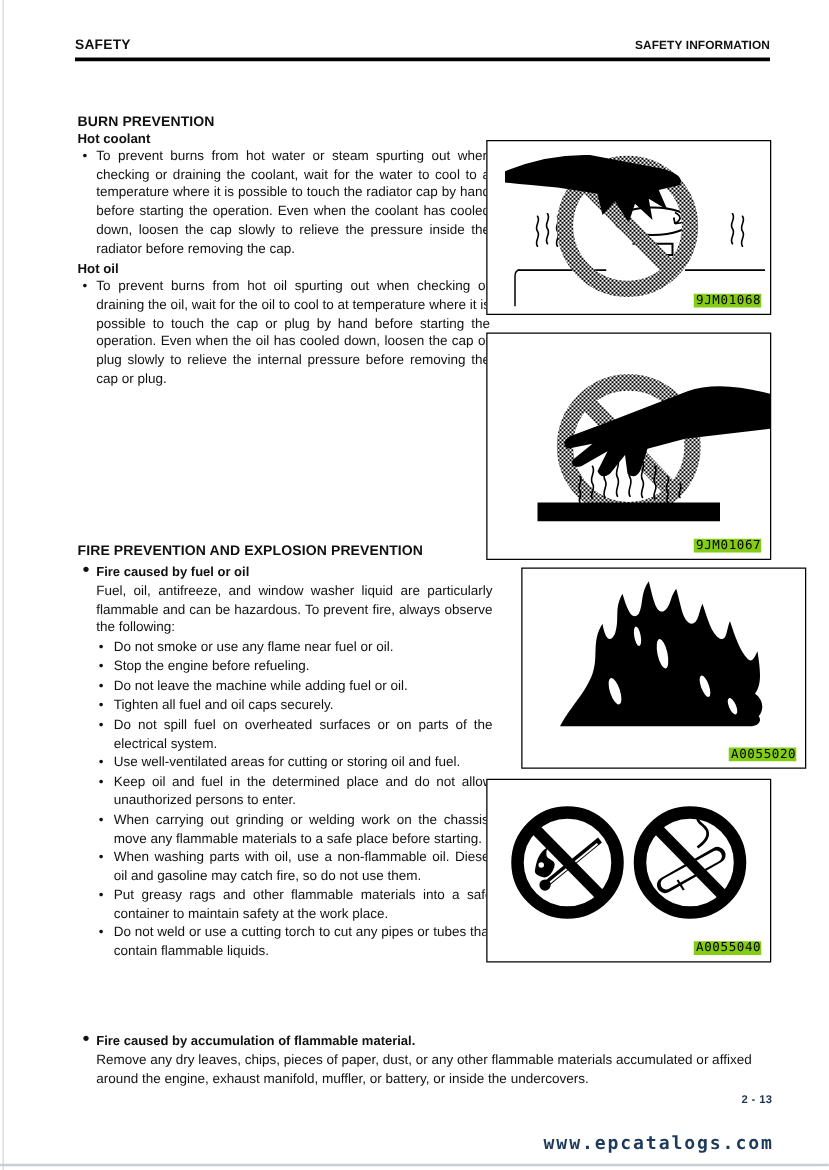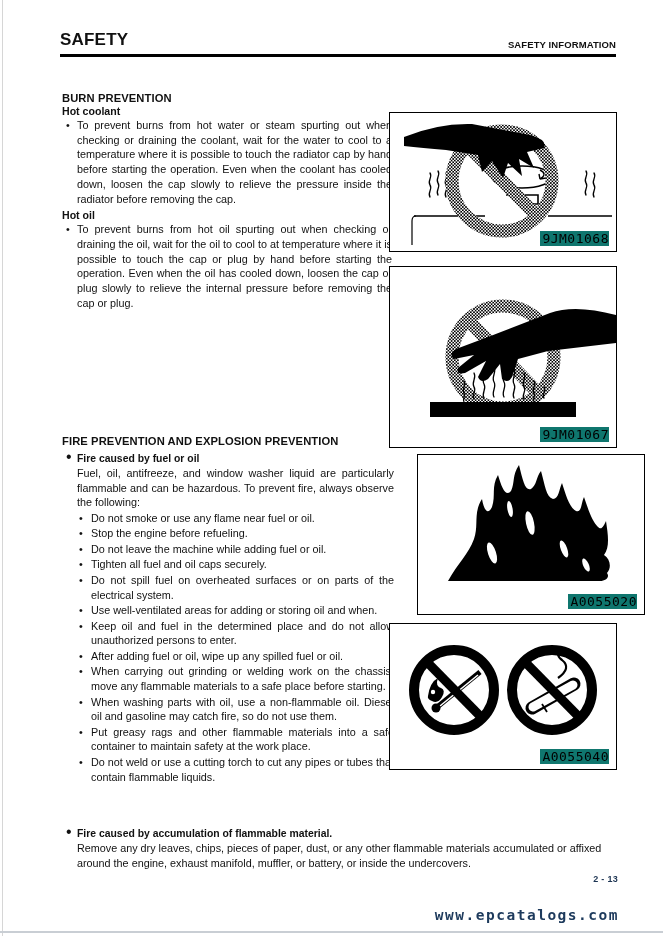--- a/index.html
+++ b/index.html
@@ -7,21 +7,21 @@
     width:663px;height:936px;position:relative;background:#ffffff;
     font-family:"Liberation Sans","DejaVu Sans",sans-serif;color:#111;
     overflow:hidden;
   }
   .scan-edge-left{position:absolute;left:2px;top:0;width:1px;height:936px;background:#d6d6d6;}
   .scan-edge-bottom{position:absolute;left:0;bottom:3px;width:663px;height:2px;background:#c9ced4;}
 
   
   .hdr{position:absolute;left:60px;top:30px;width:556px;}
   .hdr-row{display:flex;justify-content:space-between;align-items:flex-end;padding-bottom:4px;border-bottom:3px solid #000;}
-  .hdr-left{font-size:17px;font-weight:bold;letter-spacing:.2px;}
+  .hdr-left{font-size:11px;font-weight:bold;letter-spacing:.2px;}
   .hdr-right{font-size:9.5px;font-weight:bold;letter-spacing:.1px;}
 
   
   .txtcol{position:absolute;left:62px;width:330px;}
   .sec-title{font-size:11.2px;font-weight:bold;margin:0 0 1px 0;letter-spacing:.1px;}
   .sub-title{font-size:10.6px;font-weight:bold;margin:1px 0 1px 0;}
   p,ul{margin:0;padding:0;}
   .body-txt{font-size:10.8px;line-height:14.7px;text-align:justify;}
   ul.b1{list-style:none;}
   ul.b1>li{position:relative;padding-left:15px;}
@@ -31,21 +31,21 @@
   ul.b2>li::before{content:"\2022";position:absolute;left:1px;top:0;}
   .bold-lead{font-weight:bold;font-size:10.4px;margin-top:16px;}
   .intro-indent{padding-left:15px;}
 
   
   .fig{position:absolute;left:389px;width:228px;border:1.5px solid #000;background:#fff;box-sizing:border-box;}
   .fig svg{display:block;width:100%;height:100%;}
   .fig-label{
     position:absolute;right:7px;bottom:5px;
     font-family:"DejaVu Sans Mono","Liberation Mono",monospace;
-    font-size:13px;letter-spacing:.5px;color:#000;background:#0f766e;padding-left:2px;
+    font-size:10px;letter-spacing:.5px;color:#000;background:#84cc16;padding-left:2px;
   }
 
   
   .fullwide{position:absolute;left:62px;width:556px;}
 
   
   .pagenum{position:absolute;right:45px;top:874px;font-size:9px;font-weight:bold;color:#1c3452;letter-spacing:.3px;text-align:center;}
   .watermark{
     position:absolute;right:44px;top:907px;
     font-family:"DejaVu Sans Mono","Liberation Mono",monospace;
@@ -84,23 +84,22 @@
       <span class="bold-lead">Fire caused by fuel or oil</span>
     </li>
   </ul>
   <p class="body-txt intro-indent">Fuel, oil, antifreeze, and window washer liquid are particularly flammable and can be hazardous. To prevent fire, always observe the following:</p>
   <ul class="b2 body-txt">
     <li>Do not smoke or use any flame near fuel or oil.</li>
     <li>Stop the engine before refueling.</li>
     <li>Do not leave the machine while adding fuel or oil.</li>
     <li>Tighten all fuel and oil caps securely.</li>
     <li>Do not spill fuel on overheated surfaces or on parts of the electrical system.</li>
-    <li>Use well-ventilated areas for adding or storing oil and when.</li>
+    <li>Use well-ventilated areas for cutting or storing oil and fuel.</li>
     <li>Keep oil and fuel in the determined place and do not allow unauthorized persons to enter.</li>
-    <li>After adding fuel or oil, wipe up any spilled fuel or oil.</li>
     <li>When carrying out grinding or welding work on the chassis, move any flammable materials to a safe place before starting.</li>
     <li>When washing parts with oil, use a non-flammable oil. Diesel oil and gasoline may catch fire, so do not use them.</li>
     <li>Put greasy rags and other flammable materials into a safe container to maintain safety at the work place.</li>
     <li>Do not weld or use a cutting torch to cut any pipes or tubes that contain flammable liquids.</li>
   </ul>
 </div>
 
 <div class="fullwide" style="top:823px;">
   <ul class="b1">
     <li>

